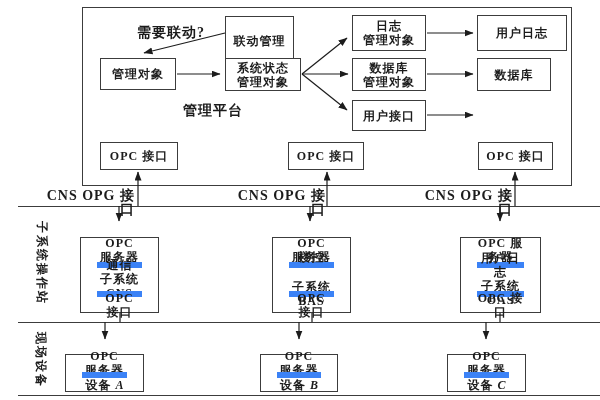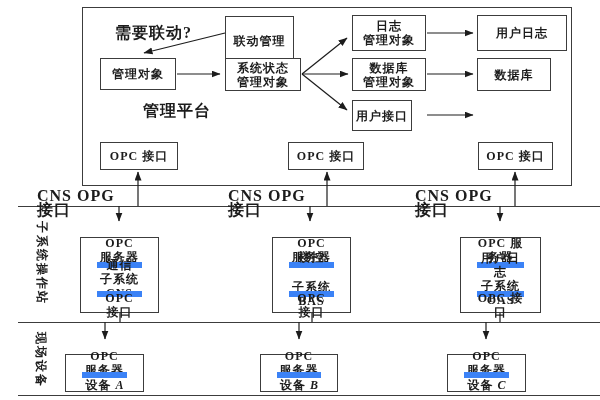--- a/index.html
+++ b/index.html
@@ -8,21 +8,21 @@
     font-family:"Liberation Serif","DejaVu Serif",serif;
     font-weight:bold;color:#1c1c1c;
   }
   .box{
     position:absolute;border:1px solid #3c3c3c;background:#ffffff;
     display:flex;flex-direction:column;align-items:center;justify-content:center;
     text-align:center;font-size:12px;line-height:14px;letter-spacing:1px;
     box-sizing:border-box;z-index:3;
   }
   .lbl{
-    position:absolute;text-align:left;font-size:16px;line-height:14px;
+    position:absolute;text-align:right;font-size:14px;line-height:14px;
     letter-spacing:1px;z-index:3;background:transparent;
   }
   .frame{
     position:absolute;border:1px solid #3c3c3c;background:transparent;
     box-sizing:border-box;z-index:1;
   }
   .hline{position:absolute;height:0;border-top:1px solid #3c3c3c;z-index:1;}
   .stack{padding:16px;margin-top:12px;}
   .stack .row{
     width:100%;display:flex;flex-direction:column;align-items:center;justify-content:center;
@@ -101,21 +101,21 @@
   <div class="box" style="left:352px;top:15px;width:74px;height:36px;">
     <span>日志</span>
     <span>管理对象</span>
   </div>
 
   <div class="box" style="left:352px;top:58px;width:74px;height:33px;">
     <span>数据库</span>
     <span>管理对象</span>
   </div>
 
-  <div class="box" style="left:352px;top:100px;width:60px;height:31px;">
+  <div class="box" style="left:352px;top:100px;width:74px;height:31px;">
     <span>用户接口</span>
   </div>
 
   <div class="box" style="left:477px;top:15px;width:90px;height:36px;">
     <span>用户日志</span>
   </div>
 
   <div class="box" style="left:477px;top:58px;width:74px;height:33px;">
     <span>数据库</span>
   </div>

